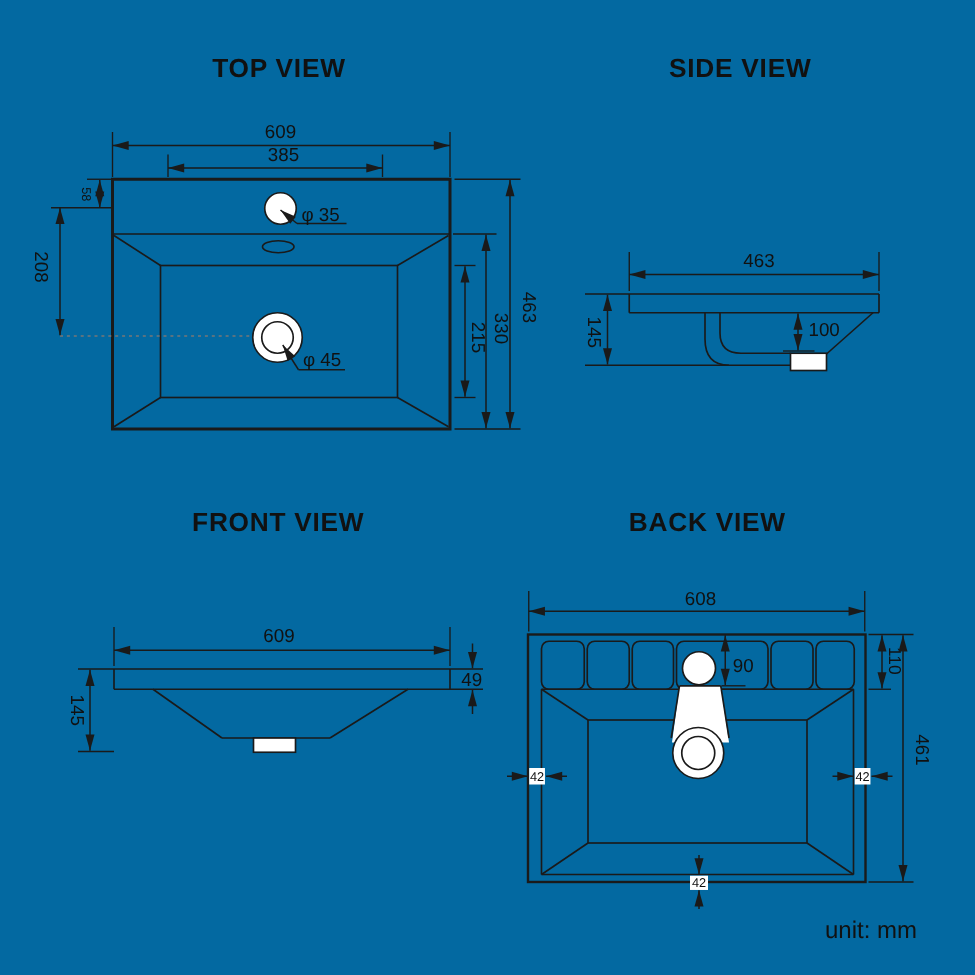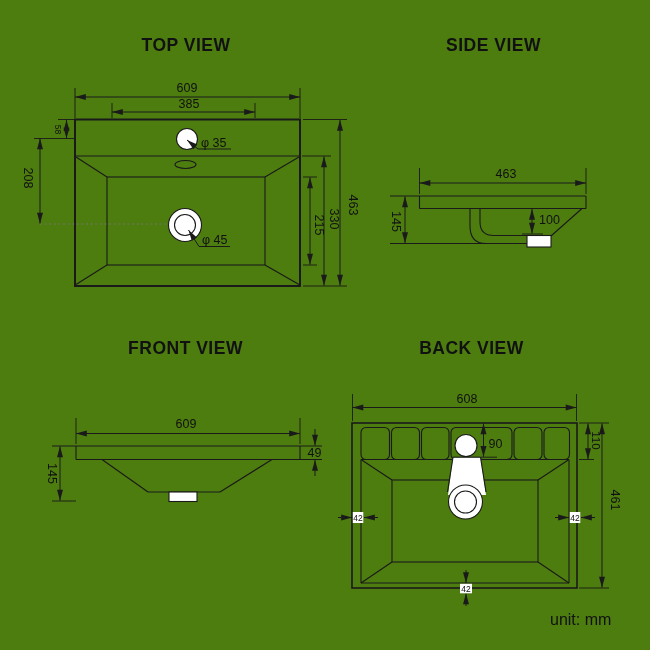--- a/index.html
+++ b/index.html
@@ -1,16 +1,16 @@
 <!DOCTYPE html>
 <html><head>
 <meta charset="utf-8">
 <style>
   html,body{margin:0;padding:0;background:#fff;}
-  #stage{position:relative;width:650px;height:650px;background:#4d7c0f;overflow:hidden;}
+  #stage{position:relative;width:650px;height:650px;background:#0369a1;overflow:hidden;}
   svg{display:block;}
   svg text{font-family:"Liberation Sans","DejaVu Sans",sans-serif;fill:#111;}
   .ln{stroke:#1a1a1a;stroke-width:1.1;fill:none;}
   .thick{stroke:#1a1a1a;stroke-width:2;fill:none;}
   .dim{stroke:#1a1a1a;stroke-width:1;fill:none;}
   .ext{stroke:#1a1a1a;stroke-width:0.9;fill:none;}
   .dotted{stroke:#777;stroke-width:0.9;fill:none;stroke-dasharray:2 2.6;}
   .wfill{fill:#ffffff;stroke:#1a1a1a;stroke-width:1.1;}
   .wonly{fill:#ffffff;stroke:none;}
   .t12{font-size:12.5px;}

